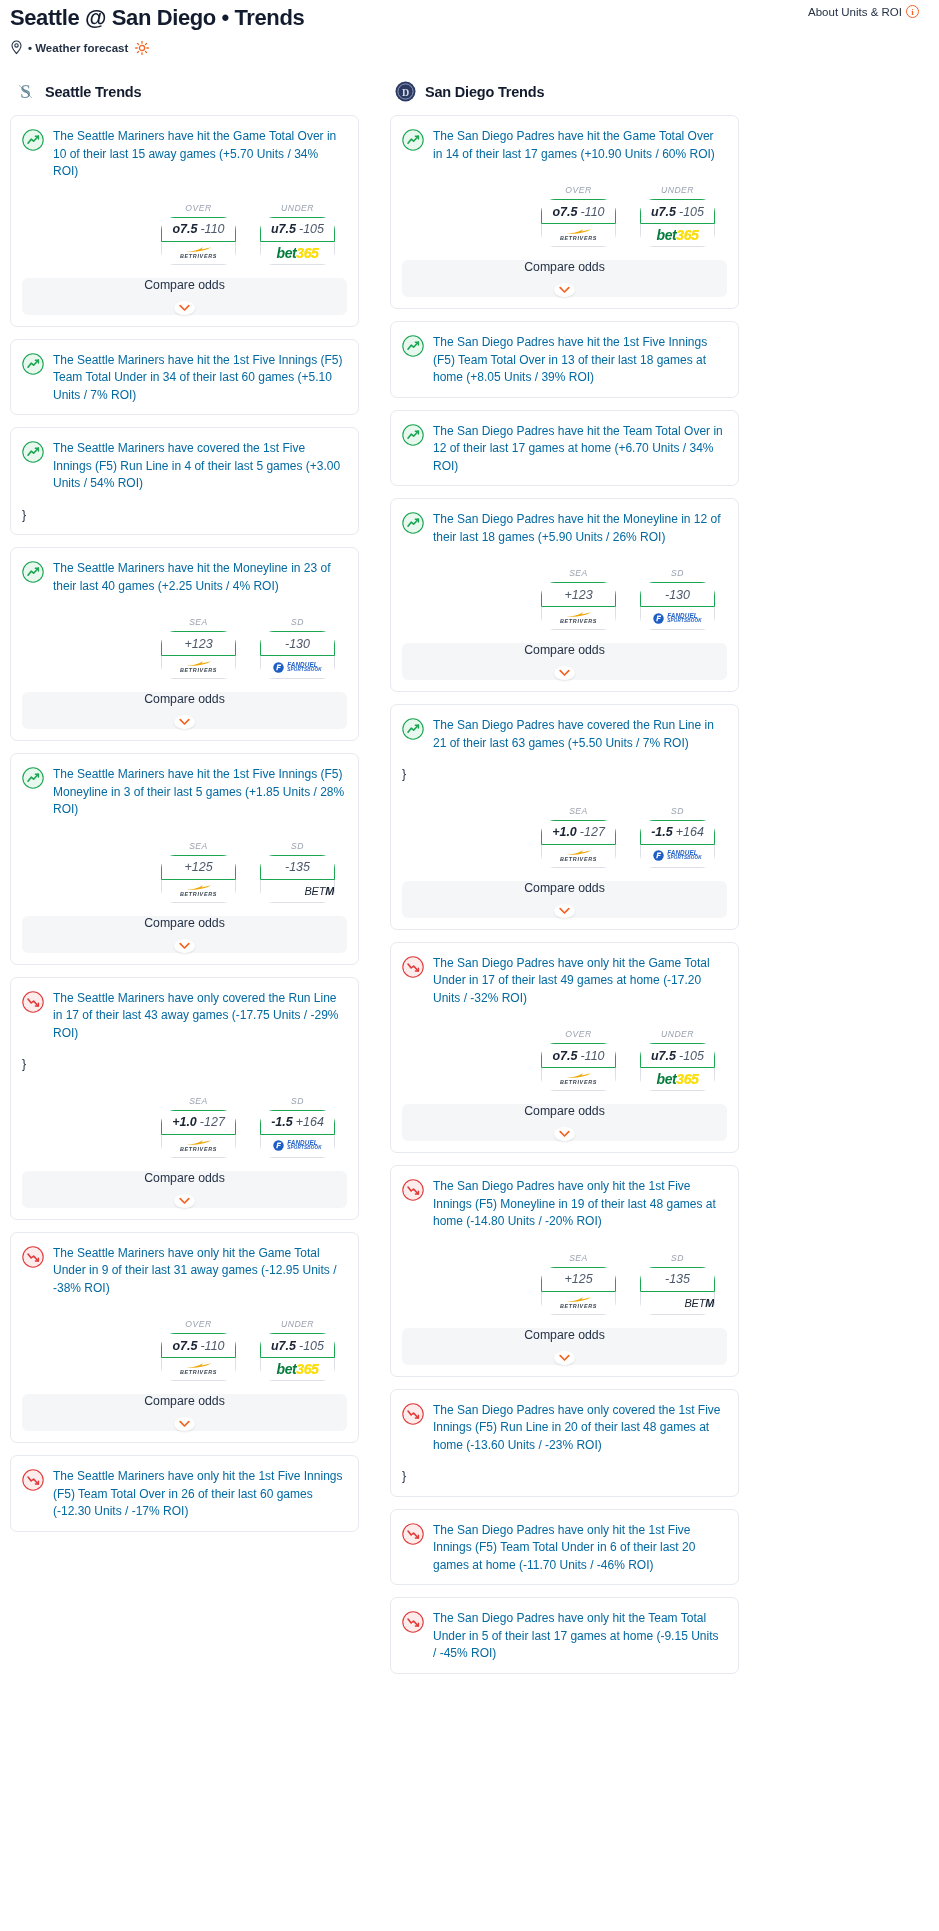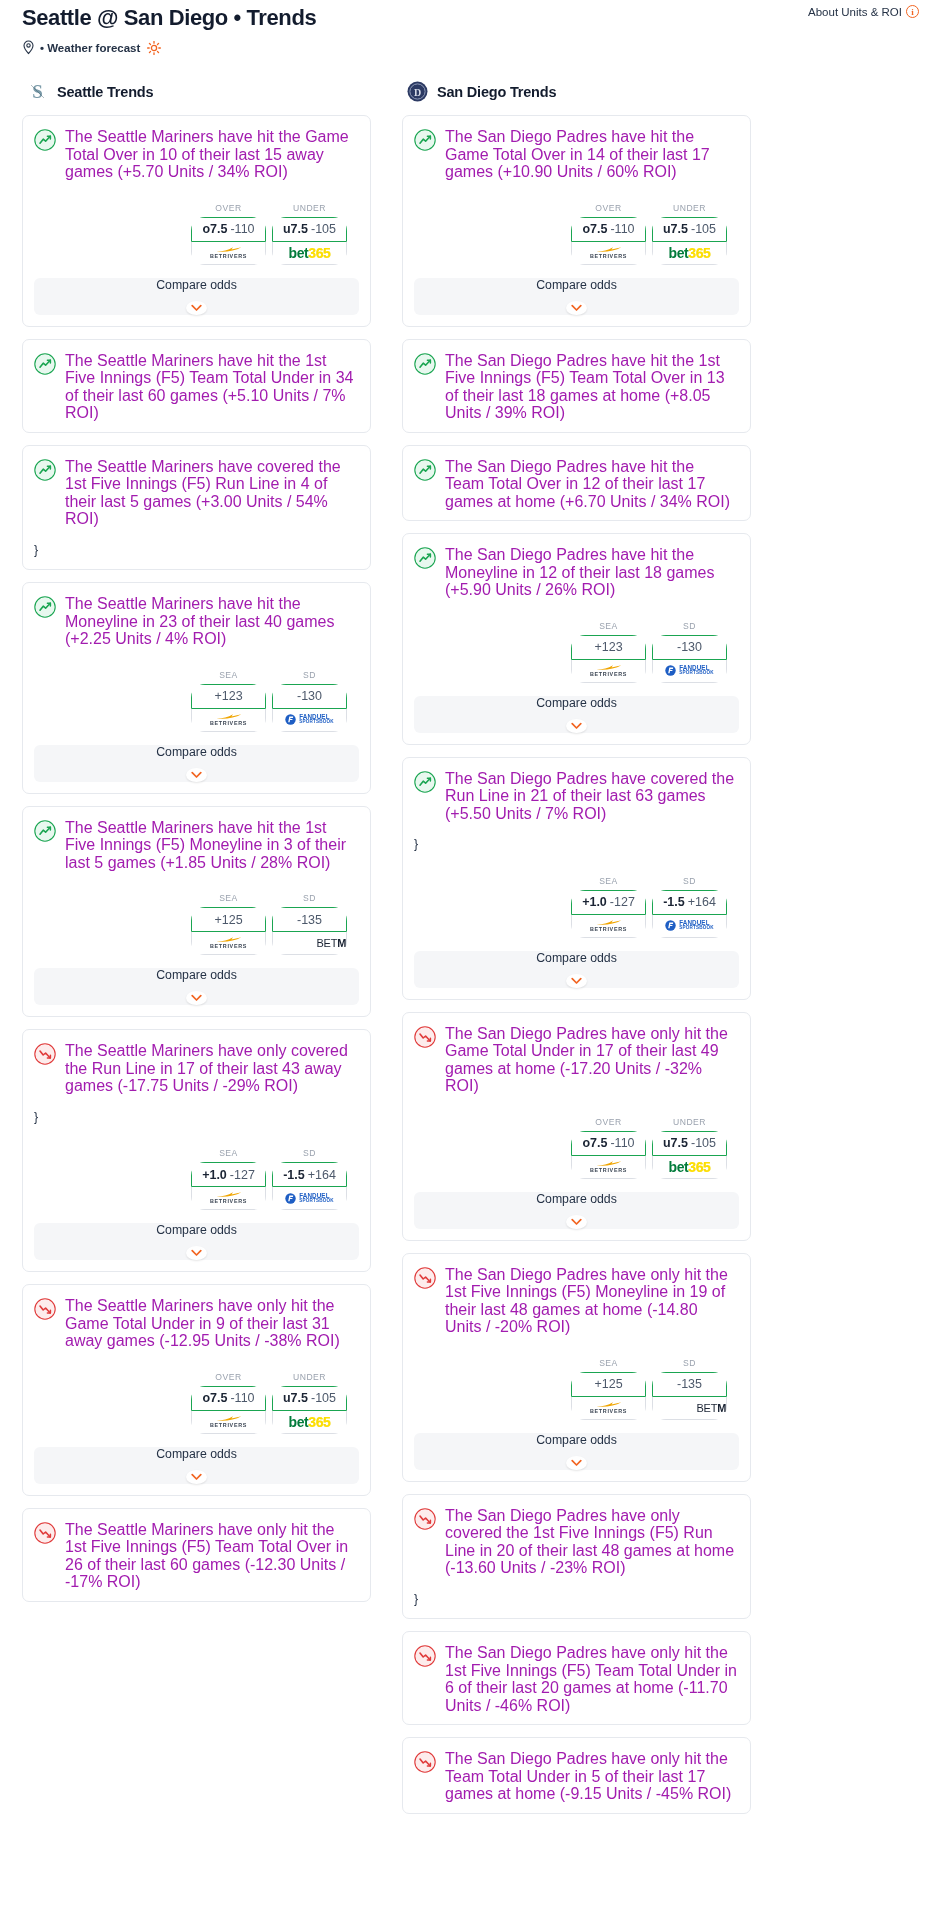--- a/index.html
+++ b/index.html
@@ -3,21 +3,21 @@
 <meta charset="utf-8">
 <style>
   * { box-sizing: border-box; margin:0; padding:0; }
   body {
     width: 939px;
     font-family: "Liberation Sans", sans-serif;
     background: #ffffff;
     color: #1b2434;
     -webkit-font-smoothing: antialiased;
   }
-  .page { position: relative; width: 939px; padding: 0 0 20px 12px; }
+  .page { position: relative; width: 939px; padding: 0 0 20px 0; }
 
   
   .header { padding: 4px 10px 0 10px; position: relative; }
   .page-title {
     font-size: 22px; font-weight: 700; letter-spacing: -0.4px;
     color: #131c2e; line-height: 28px;
   }
   .about-units {
     position: absolute; right: 20px; top: 5px;
     font-size: 11.5px; color: #253246; display: flex; align-items: center; gap: 4px;
@@ -50,28 +50,29 @@
     border: 1px solid #e6e9ee;
     border-radius: 7px;
     background: #fff;
     margin-bottom: 12px;
     overflow: hidden;
   }
   .card-body { padding: 12px 13px 10px 11px; }
   .trend-row { display: flex; gap: 9px; align-items: flex-start; }
   .trend-icon { width: 22px; height: 22px; flex: 0 0 22px; margin-top: 1px; }
   .trend-text {
-    font-size: 16px; line-height: 17.5px; color: #a21caf;
+    font-size: 12px; line-height: 17.5px; color: #0369a1;
   }
   .stray { font-size: 12.3px; line-height: 17.5px; color: #253246; margin-top: 14px; }
 
   
   .odds-wrap {
-    display: flex; justify-content: flex-end; gap: 6px;
+    display: flex; justify-content: flex-end; gap: 24px;
     padding: 12px 23px 3px 0;
+    font-style: italic;
   }
   .odds-col { width: 75px; }
   .odds-label {
     text-align: center; font-size: 8.6px; letter-spacing: 0.5px;
     color: #9aa2ae; margin-bottom: 4px; font-weight: 400;
   }
   .odds-box { border-radius: 14px; overflow: hidden; }
   .odds-price {
     border: 1px solid #1aa551; border-radius: 4px 4px 0 0;
     height: 25px; display: flex; align-items: center; justify-content: center;

